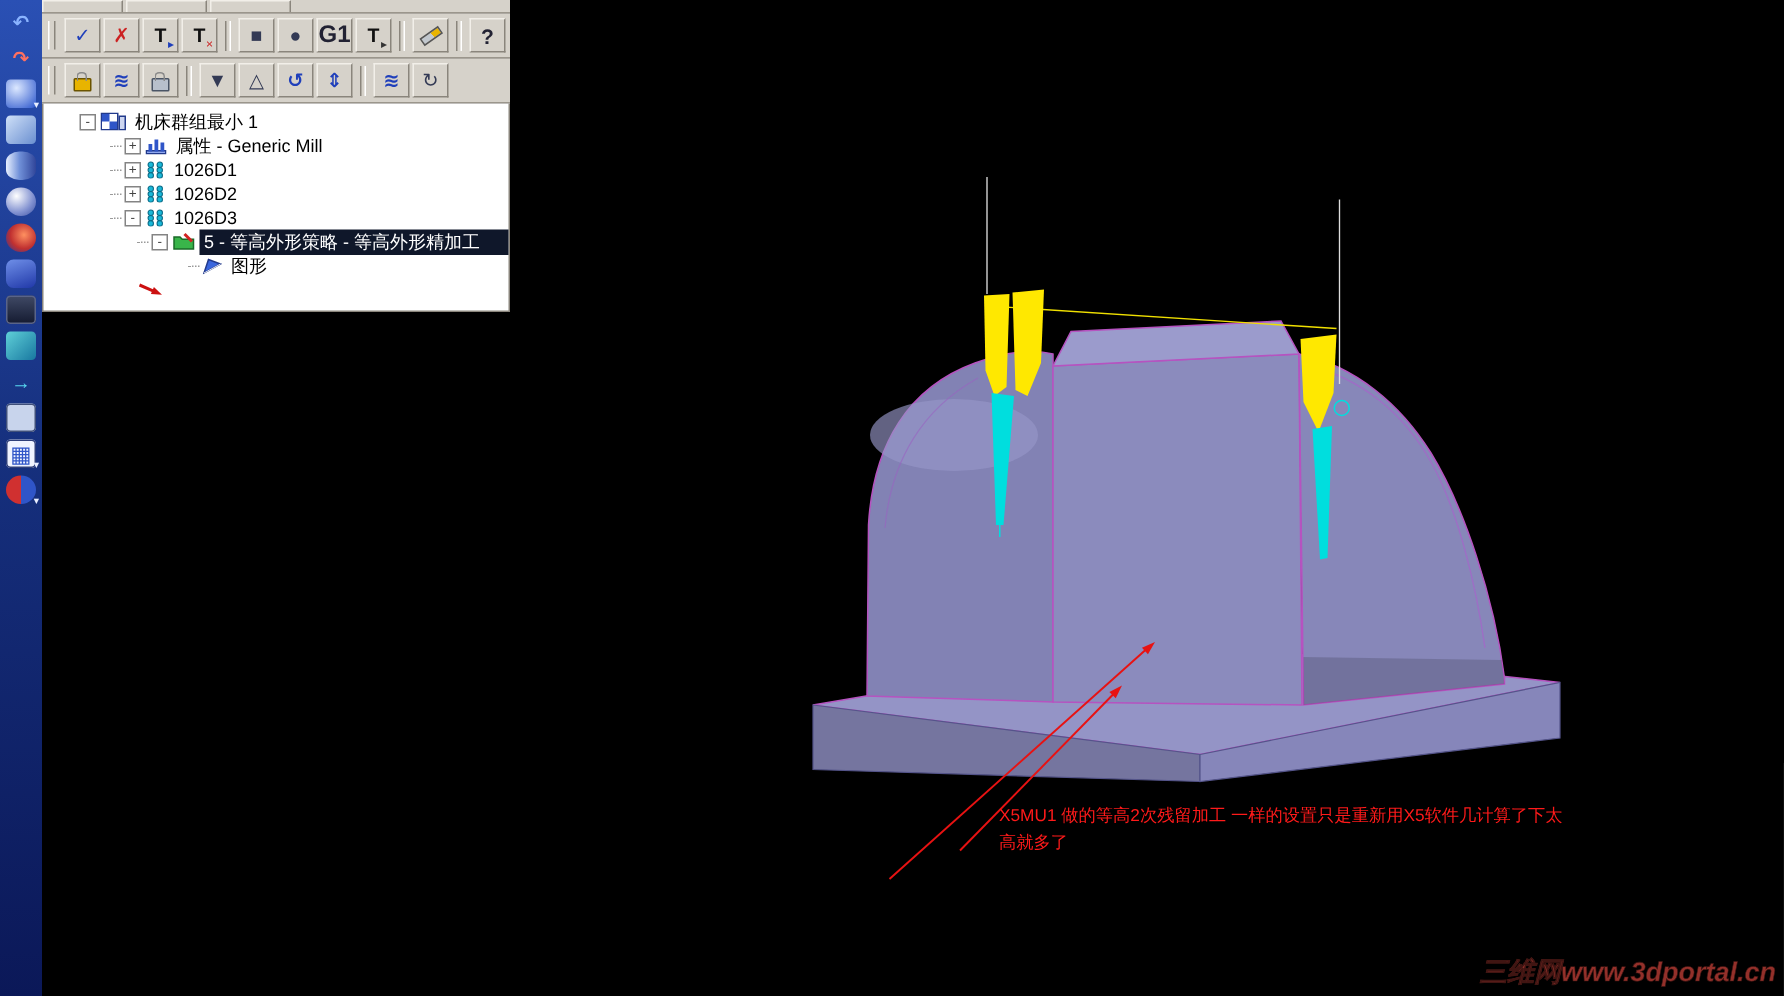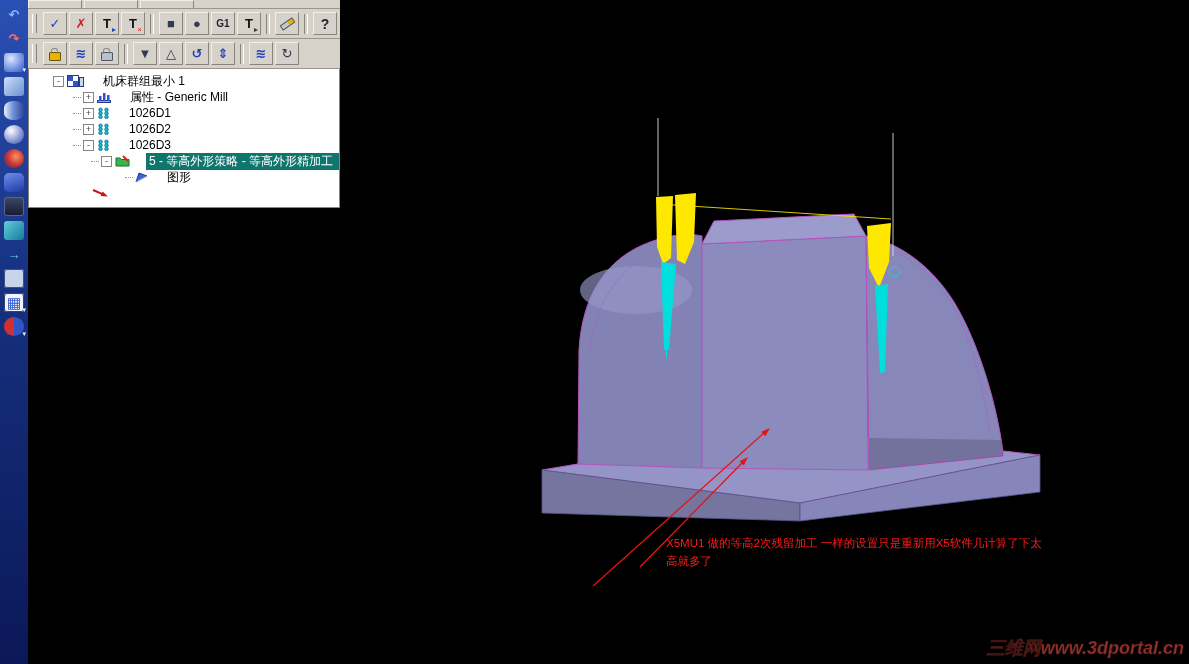--- a/index.html
+++ b/index.html
@@ -39,41 +39,41 @@
   .grip{width:3px;height:19px;border-left:1px solid #ffffff;border-right:1px solid #8a857c;margin:0 5px 0 1px;flex:none;}
   .tb{width:24px;height:23px;margin:0 1px;background:#d6d2ca;border:1px solid #d6d2ca;
       border-top-color:#f2efe9;border-left-color:#f2efe9;border-right-color:#8a857c;border-bottom-color:#8a857c;
       font-size:13px;display:flex;align-items:center;justify-content:center;position:relative;padding:0;
       color:#222;font-family:inherit;flex:none;cursor:pointer;}
   .sep{width:2px;height:20px;border-left:1px solid #8a857c;border-right:1px solid #ffffff;margin:0 4px;flex:none;}
   .c-blue{color:#1f3fbb;font-weight:bold;}
   .c-red{color:#cc2222;font-weight:bold;}
   .c-dark{color:#333a55;}
   .c-t{color:#111;font-weight:bold;font-size:13px;}
-  .g1{font-size:10px;font-weight:bold;color:#223;}
+  .g1{font-size:16px;font-weight:bold;color:#223;}
   .q{font-weight:bold;font-size:14px;color:#223;}
   .acc{position:absolute;right:2px;bottom:0px;font-size:8px;line-height:8px;}
   .acc.blue{color:#1f3fbb;} .acc.red{color:#cc2222;} .acc.dark{color:#333;}
   .lockb{width:10px;height:7px;background:#e8b400;border:1px solid #6b5400;border-radius:1px;position:relative;margin-top:5px;}
   .lockb::before{content:"";position:absolute;left:1px;top:-5px;width:5px;height:5px;border:1.5px solid #8a8a8a;
                  border-bottom:none;border-radius:3px 3px 0 0;}
   .lockb.gray{background:#b8c0cc;border-color:#4a5566;}
   .knife{width:13px;height:4px;background:linear-gradient(90deg,#c2c8ce 58%,#e8b400 58%);
          border:1px solid #555;transform:rotate(-35deg);}
 
   
   .tree{background:#ffffff;border:1px solid #8a857c;border-top:none;padding:4px 0 6px 0;box-sizing:border-box;width:100%;}
   .trow{display:flex;align-items:center;height:16px;font-size:12px;color:#000;white-space:nowrap;cursor:default;}
   .ml0{margin-left:24px;} .ml1{margin-left:44px;} .ml2{margin-left:62px;} .ml3{margin-left:96px;}
   .dot{width:8px;border-top:1px dotted #9a9a9a;height:0;margin-right:2px;flex:none;}
   .ebox{width:9px;height:9px;border:1px solid #848484;background:#fff;font-size:9px;line-height:8px;
         text-align:center;flex:none;margin-right:3px;color:#444;box-sizing:content-box;cursor:pointer;}
   .ticon{flex:none;margin-right:3px;display:inline-flex;align-items:center;}
-  .tlabel{padding:0 3px;margin-left:13px;}
-  .trow.selected .tlabel{background:#0f766e;color:#fff;flex:1;}
+  .tlabel{padding:0 3px;}
+  .trow.selected .tlabel{background:#0f172a;color:#fff;flex:1;}
 
   
   .vp{position:absolute;left:340px;top:0;width:849px;height:664px;background:#000;}
   .vp svg{display:block;}
 </style>
 </head>
 <body>
 
 <div class="app">
 

